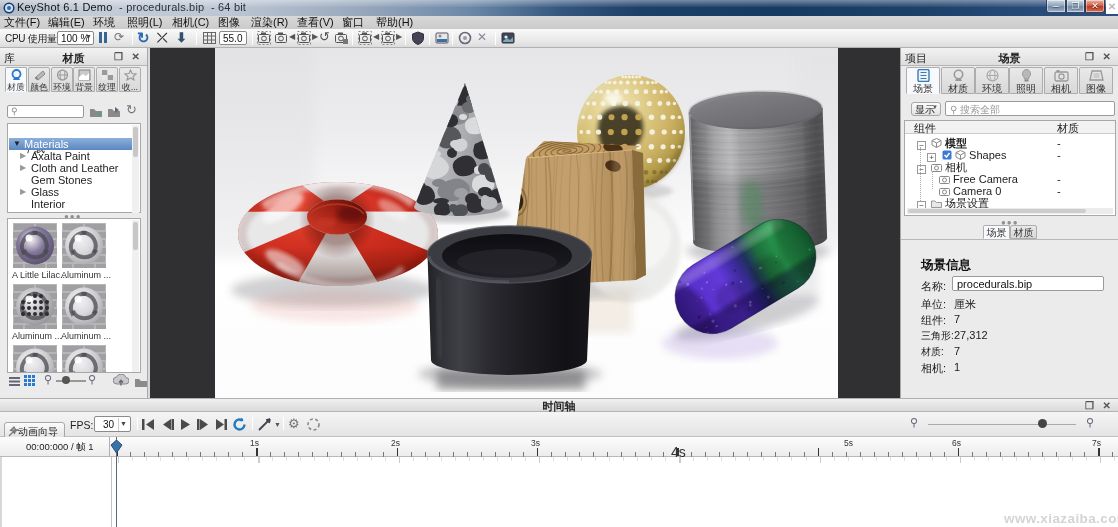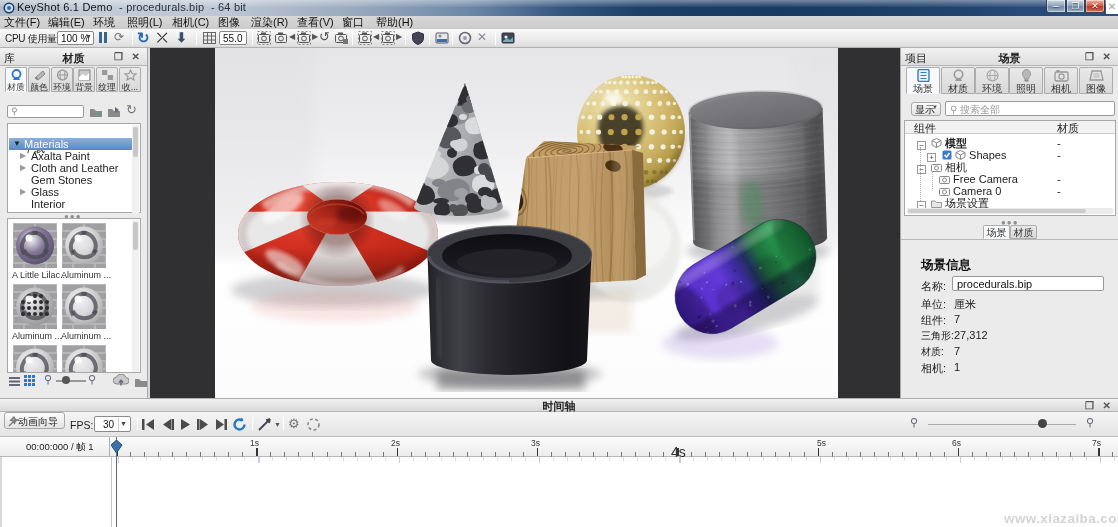--- a/index.html
+++ b/index.html
@@ -1181,21 +1181,21 @@
 <div class="abs" style="left:53px;top:297px;font-size:11px;color:#222">7</div>
 <div class="abs" style="left:20px;top:313px;font-size:11px;color:#222">相机:</div>
 <div class="abs" style="left:53px;top:313px;font-size:11px;color:#222">1</div>
 </div>
 <div class="abs" id="animheader">
       <span style="position:absolute;left:4px;top:16px">动画</span>
       <span style="position:absolute;width:100%;text-align:center;top:0px;font-weight:bold">时间轴</span>
       <span class="phicons" style="right:4px;top:1px">❐&nbsp;✕</span>
     </div>
 <div class="abs" id="animtoolbar">
-<div class="btn" style="left:4px;top:0;width:61px;height:17px">
+<div class="btn" style="left:4px;top:10px;width:61px;height:17px">
         <svg style="position:absolute;left:3px;top:3px" width="11" height="11">
           <path d="M1,10 L7,4 M6,1 l1.5,2.5 L10,4 l-2.5,1 L6.5,7.5 L5,5 L2.5,4.5 Z" stroke="#777" stroke-width="1.2" fill="#aaa"></path>
         </svg>
         <span style="position:absolute;left:13px;top:2px;font-size:10px">动画向导</span>
       </div>
 <span class="abs" style="left:70px;top:7px;font-size:10.5px;color:#222">FPS:</span>
 <div class="tbox" style="left:94px;top:4px;width:37px;height:16px">
         <span style="position:absolute;left:8px;top:2px">30</span>
         <span style="position:absolute;right:3px;top:3px;font-size:7px;color:#444">▼</span>
         <div style="position:absolute;right:11px;top:1px;width:1px;height:13px;background:#ccc"></div>
@@ -1290,21 +1290,21 @@
       <div class="abs" style="left:677.2px;top:11px;width:1.6px;height:8px;background:#333"></div>
       <div class="abs" style="left:691.2px;top:15px;width:1px;height:4.5px;background:#777"></div>
       <div class="abs" style="left:705.3px;top:15px;width:1px;height:4.5px;background:#777"></div>
       <div class="abs" style="left:719.3px;top:15px;width:1px;height:4.5px;background:#777"></div>
       <div class="abs" style="left:733.3px;top:15px;width:1px;height:4.5px;background:#777"></div>
       <div class="abs" style="left:747.4px;top:15px;width:1px;height:4.5px;background:#777"></div>
       <div class="abs" style="left:761.4px;top:15px;width:1px;height:4.5px;background:#777"></div>
       <div class="abs" style="left:775.4px;top:15px;width:1px;height:4.5px;background:#777"></div>
       <div class="abs" style="left:789.4px;top:15px;width:1px;height:4.5px;background:#777"></div>
       <div class="abs" style="left:803.5px;top:15px;width:1px;height:4.5px;background:#777"></div>
-      <div class="abs" style="left:817px;top:1px;font-size:8.5px;color:#333">5s</div>
+      <div class="abs" style="left:844px;top:1px;font-size:8.5px;color:#333">5s</div>
       <div class="abs" style="left:817.5px;top:11px;width:1.6px;height:8px;background:#333"></div>
       <div class="abs" style="left:831.5px;top:15px;width:1px;height:4.5px;background:#777"></div>
       <div class="abs" style="left:845.6px;top:15px;width:1px;height:4.5px;background:#777"></div>
       <div class="abs" style="left:859.6px;top:15px;width:1px;height:4.5px;background:#777"></div>
       <div class="abs" style="left:873.6px;top:15px;width:1px;height:4.5px;background:#777"></div>
       <div class="abs" style="left:887.6px;top:15px;width:1px;height:4.5px;background:#777"></div>
       <div class="abs" style="left:901.7px;top:15px;width:1px;height:4.5px;background:#777"></div>
       <div class="abs" style="left:915.7px;top:15px;width:1px;height:4.5px;background:#777"></div>
       <div class="abs" style="left:929.7px;top:15px;width:1px;height:4.5px;background:#777"></div>
       <div class="abs" style="left:943.8px;top:15px;width:1px;height:4.5px;background:#777"></div>

